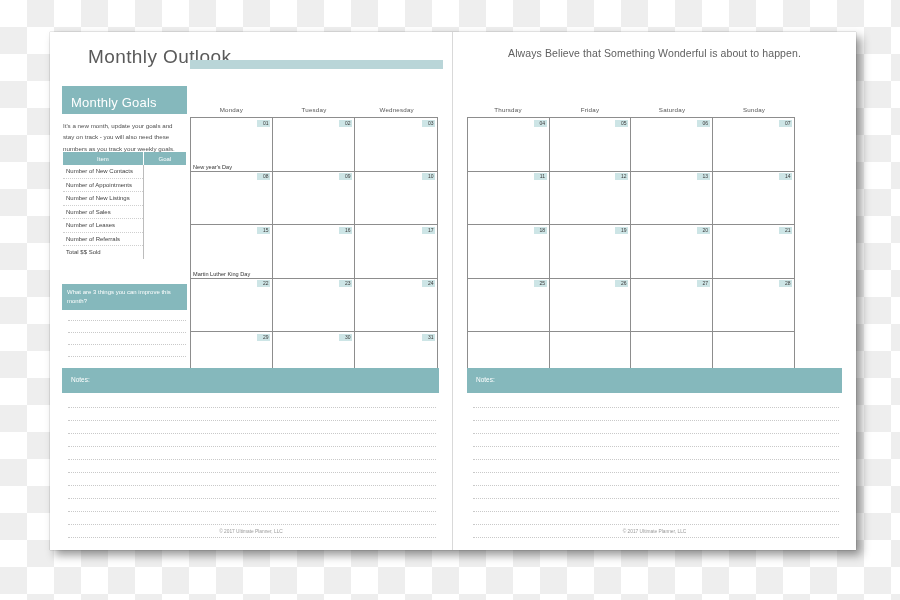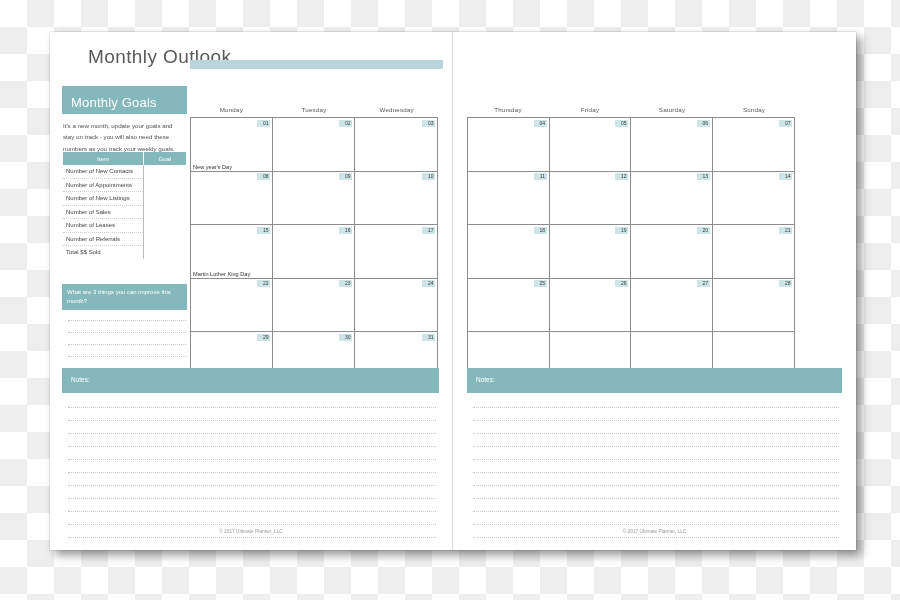--- a/index.html
+++ b/index.html
@@ -417,20 +417,21 @@
         <div class="rule"></div>
         <div class="rule"></div>
         <div class="rule"></div>
       </div>
 
     <div class="footer">© 2017 Ultimate Planner, LLC</div>
   </div>
 
   <div class="page page-right">
 
+    <div class="quote">Always Believe that Something Wonderful is about to happen.</div>
 
     <div class="daynames daynames-right" style="left:14px;">
         <div>Thursday</div>
         <div>Friday</div>
         <div>Saturday</div>
         <div>Sunday</div>
       </div>
     <div class="cal cal-right">
       <div class="cal-grid">
           <div class="cal-row">

